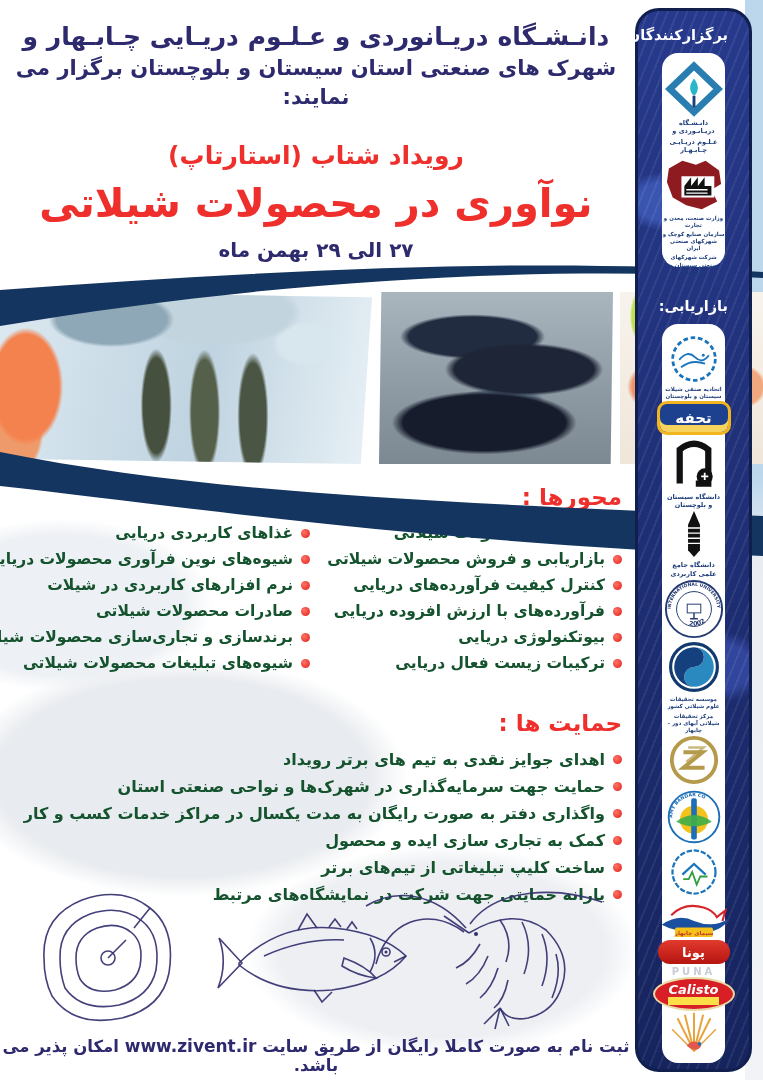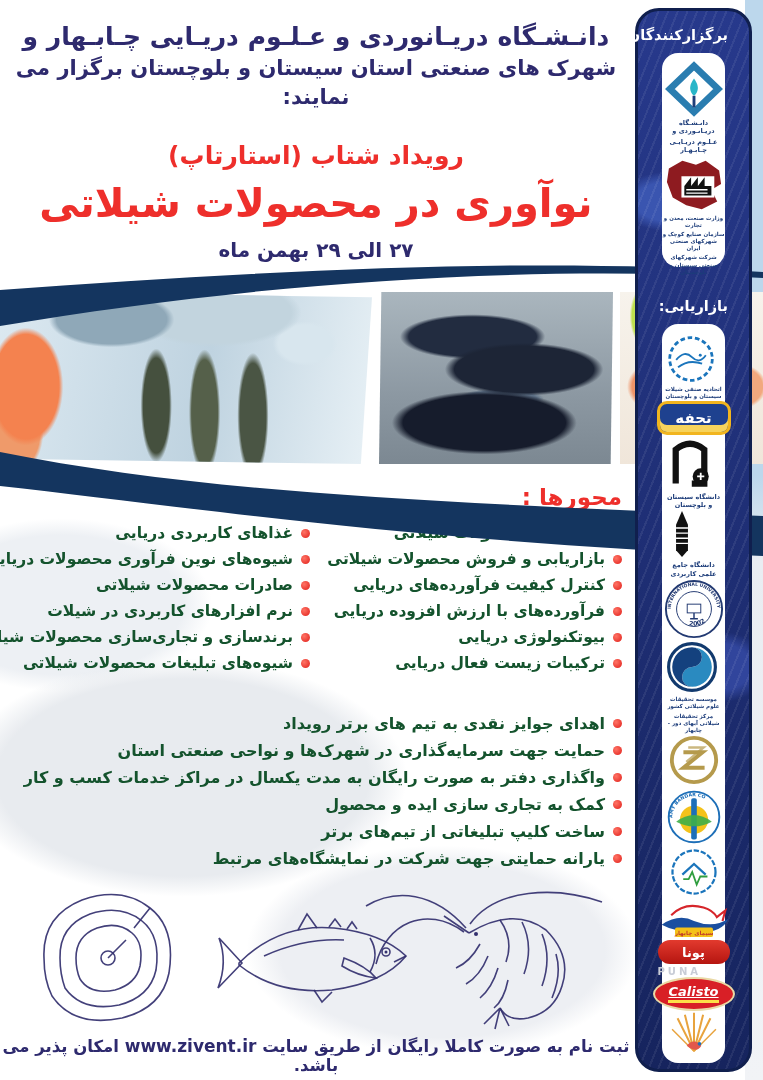--- a/index.html
+++ b/index.html
@@ -75,31 +75,31 @@
      repeating-linear-gradient(112deg, rgba(255,255,255,.07) 0 2px, rgba(0,0,0,0) 2px 9px),
      radial-gradient(90px 50px at 30% 18%, #3a55b0 0 40%, transparent 60%),
      radial-gradient(90px 60px at 70% 62%, #31459c 0 40%, transparent 60%),
      linear-gradient(180deg,#27398c,#16245e);
     display:flex;flex-direction:column;align-items:stretch;padding:4px 21px;}
   .side-label{color:#fff;font-weight:bold;font-size:14.5px;text-align:center;direction:rtl;margin:12px 0 10px;}
   .card{background:#fff;border-radius:16px;margin:0 3px;}
   .card-org{height:198px;display:flex;flex-direction:column;align-items:center;justify-content:space-evenly;padding:8px 3px;}
   .gap-block{height:40px;}
   .card-sup{flex:1;margin-bottom:2px;display:flex;flex-direction:column;align-items:center;justify-content:space-between;padding:10px 3px;}
-  .logo{display:flex;flex-direction:column;align-items:flex-start;gap:2px;}
+  .logo{display:flex;flex-direction:column;align-items:center;gap:2px;}
   .cap{font-size:6.5px;font-weight:bold;color:#1d3d7a;text-align:center;direction:rtl;line-height:1.3;}
   .tohfeh{width:74px;height:34px;background:#1e418f;border:3px solid #f1b51f;border-radius:10px;
     color:#fff;font-weight:bold;font-size:15px;display:flex;align-items:center;justify-content:center;
     direction:rtl;box-sizing:border-box;box-shadow:inset 0 -7px 0 #f6d35c;}
   .puna{width:72px;height:24px;border-radius:12px;background:linear-gradient(#e23a2e,#b51510);
     color:#fff;font-weight:bold;font-size:13px;display:flex;align-items:center;justify-content:center;direction:rtl;}
   .puna-en{font-size:10px;font-weight:bold;color:#c8ccd6;letter-spacing:3px;}
   .calisto{width:78px;height:30px;border-radius:50%;background:#d81f26;border:2px solid #e9d9a6;
     color:#fff;font-style:italic;font-weight:bold;font-size:13px;display:flex;align-items:center;justify-content:center;}
-  .calisto span{border-bottom:3px solid #fde047;line-height:1.1;text-decoration:underline;}
+  .calisto span{border-bottom:8px solid #fde047;line-height:1.1;}
 </style>
 </head>
 <body>
 
 <div class="poster">
   <div class="bg-watermark"></div>
   <div class="right-strip abs"></div>
 
   <header class="head abs">
     <div class="h1">دانـشـگاه دریـانوردی و عـلـوم دریـایی چـابـهار و</div>
@@ -156,39 +156,40 @@
         <li class="item">
             <span class="dot"></span>
             <span>غذاهای کاربردی دریایی</span>
           </li>
         <li class="item">
             <span class="dot"></span>
             <span>شیوه‌های نوین فرآوری محصولات دریایی</span>
           </li>
         <li class="item">
             <span class="dot"></span>
+            <span>نرم افزارهای کاربردی در شیلات</span>
+          </li>
+        <li class="item">
+            <span class="dot"></span>
             <span>صادرات محصولات شیلاتی</span>
-          </li>
-        <li class="item">
-            <span class="dot"></span>
-            <span>نرم افزارهای کاربردی در شیلات</span>
           </li>
         <li class="item">
             <span class="dot"></span>
             <span>برندسازی و تجاری‌سازی محصولات شیلاتی</span>
           </li>
         <li class="item">
             <span class="dot"></span>
             <span>شیوه‌های تبلیغات محصولات شیلاتی</span>
           </li>
       </ul>
     </div>
   </section>
 
   <section class="supports abs">
+    <div class="sec-head">حمایت ها :</div>
     <ul class="plain">
       <li class="item">
           <span class="dot"></span>
           <span>اهدای جوایز نقدی به تیم های برتر رویداد</span>
         </li>
       <li class="item">
           <span class="dot"></span>
           <span>حمایت جهت سرمایه‌گذاری در شهرک‌ها و نواحی صنعتی استان</span>
         </li>
       <li class="item">

